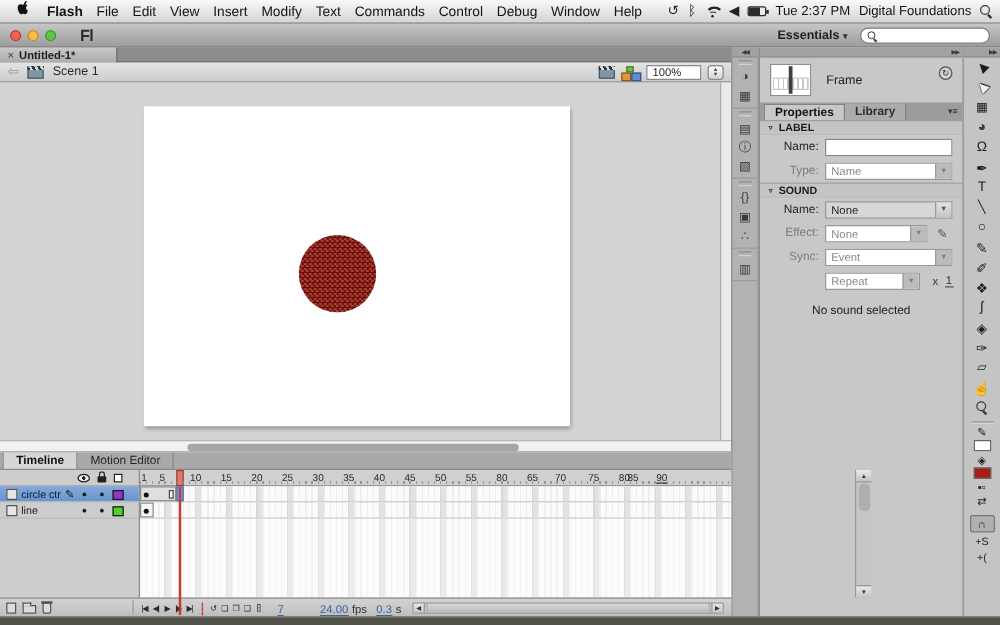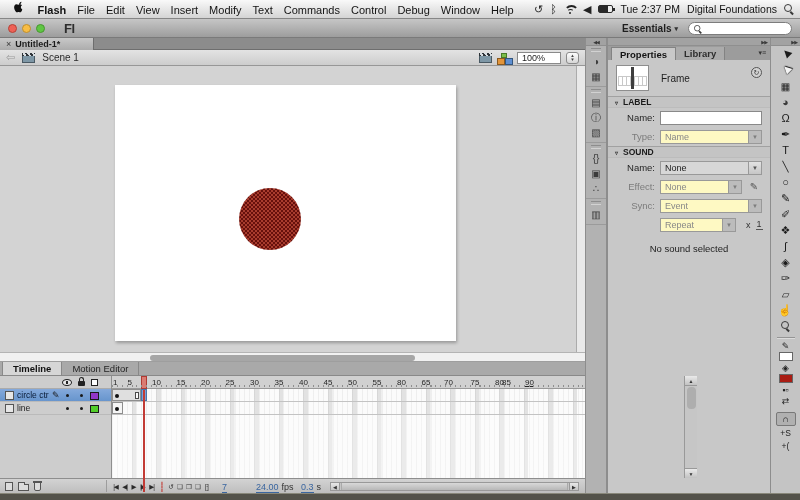--- a/index.html
+++ b/index.html
@@ -76,21 +76,21 @@
 #frame-label{margin-left:12px;font-size:10px;color:#1d1d1d}
 #help-btn{position:absolute;right:8px;top:7px;width:11px;height:11px;border:1px solid #555;border-radius:50%;font-size:7px;display:flex;align-items:center;justify-content:center;color:#333;background:#D2D2D2}
 .sect{height:12px;display:flex;align-items:center;gap:5px;padding-left:7px;font-size:8.5px;font-weight:bold;color:#1b1b1b;border-top:1px solid #A1A1A1;border-bottom:1px solid #BCBCBC;background:#C4C4C4}
 .sect .disc{font-size:6px;color:#333}
 .frow{display:flex;align-items:center;height:19px;padding-right:8px}
 .flabel{width:52px;text-align:right;padding-right:5px;font-size:9.5px;color:#252525;flex:0 0 auto}
 .flabel.dis{color:#7C7C7C}
 .tinput{flex:1;height:14px;background:#FFF;border:1px solid #898989}
 .dd{flex:1;height:14px;border:1px solid #999;display:flex;align-items:center;font-size:9px;position:relative;padding-left:4px}
 .dd .arr{position:absolute;right:0;top:0;width:13px;height:100%;border-left:1px solid #999;display:flex;align-items:center;justify-content:center;font-size:6px;color:#555;background:linear-gradient(#E2E2E2,#C6C6C6)}
-.dd.dis{background:#fef9c3;color:#888}
+.dd.dis{background:#ffffff;color:#888}
 .dd.dis .arr{color:#7e7e7e;background:#BCBCBC}
 .dd.en{background:#D7D7D7;color:#1d1d1d}
 .pencil-btn{width:16px;height:14px;margin-left:4px;display:flex;align-items:center;justify-content:center;font-size:10px;color:#555;flex:0 0 auto}
 #repeat-row .dd{flex:0 0 76px}
 #mult{margin-left:10px;font-size:9px;color:#333}
 #mult-val{margin-left:5px;font-size:9px;color:#333;border-bottom:1px solid #555;padding:0 1px}
 #nosound{text-align:center;font-size:9.5px;color:#1d1d1d;padding:9px 0 8px}
 
 #toolsp{position:absolute;left:770px;top:38px;width:30px;height:455px;background:#C4C4C4;border-left:1px solid #8D8D8D;display:flex;flex-direction:column;align-items:center}
 #tools-head{width:100%;height:8px;background:#A2A2A2;border-bottom:1px solid #8F8F8F;text-align:right;font-size:5px;line-height:8px;color:#3a3a3a;padding-right:3px;letter-spacing:-1px}
@@ -257,29 +257,29 @@
         <div class="dock-icon" data-name="motion-presets-panel-icon">∴</div>
       </div>
       <div class="dock-group" data-name="dock-group">
         <div class="dock-icon" data-name="project-panel-icon">▥</div>
       </div>
     </div>
 </div>
 
 <div id="props" data-name="properties-panel">
   <div id="props-head" data-name="collapse-to-icons-button">▶▶</div>
+  <div id="frame-row" data-name="selection-summary">
+    <div id="frame-thumb" data-name="frame-thumbnail-icon"></div>
+    <span id="frame-label" data-name="selection-type-label">Frame</span>
+    <span id="help-btn" data-name="live-help-icon">↻</span>
+  </div>
   <div id="props-tabs" data-name="properties-tab-bar">
     <span class="ptab active" data-name="tab-properties">Properties</span>
     <span class="ptab idle" data-name="tab-library">Library</span>
     <span id="pmenu" data-name="panel-menu-icon">▾≡</span>
-  </div>
-  <div id="frame-row" data-name="selection-summary">
-    <div id="frame-thumb" data-name="frame-thumbnail-icon"></div>
-    <span id="frame-label" data-name="selection-type-label">Frame</span>
-    <span id="help-btn" data-name="live-help-icon">↻</span>
   </div>
   <div class="sect" data-name="label-section-header">
     <span class="disc" data-name="disclosure-triangle-icon">▿</span>
     <span data-name="label-section-title">LABEL</span>
   </div>
   <div class="frow" data-name="label-name-row">
     <span class="flabel" data-name="name-label">Name:</span>
     <span class="tinput" data-name="frame-label-input"></span>
   </div>
   <div class="frow" data-name="label-type-row">

